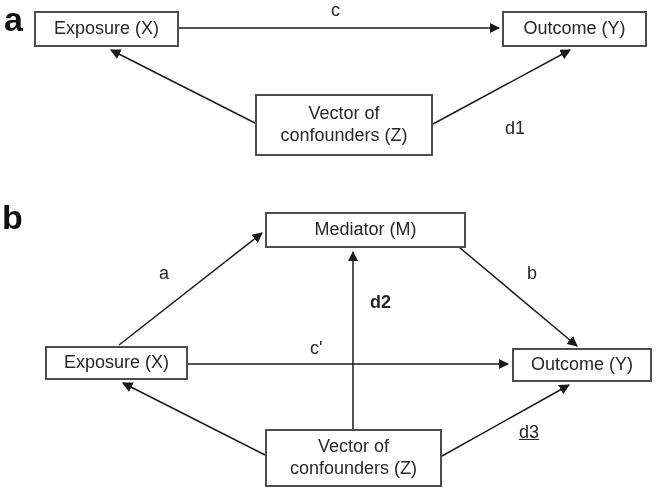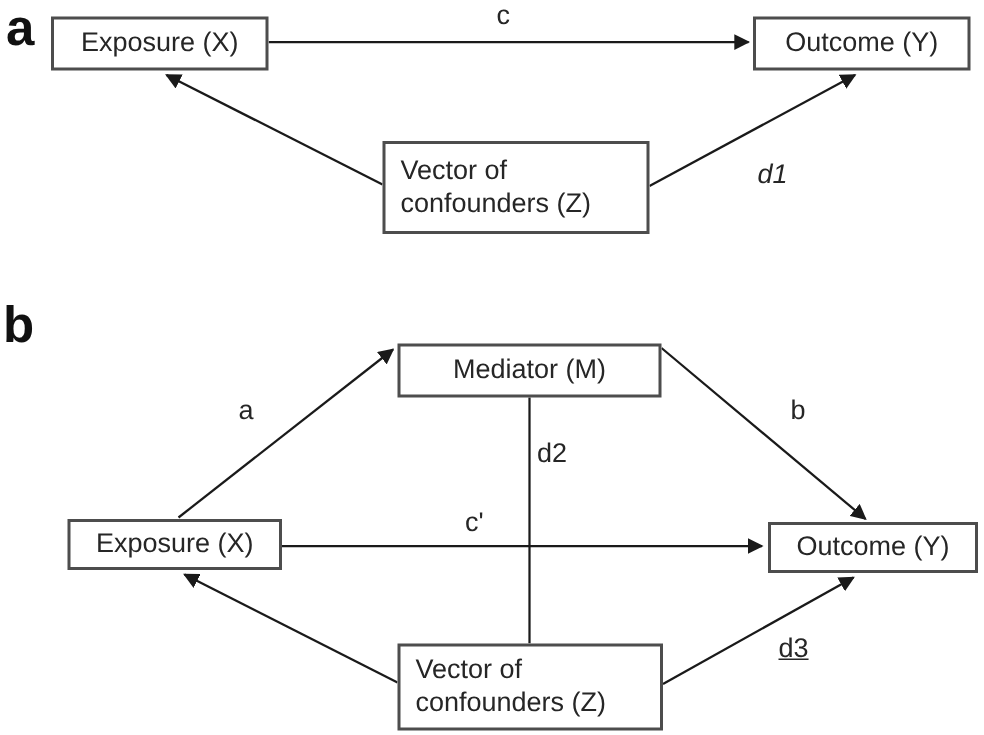--- a/index.html
+++ b/index.html
@@ -31,21 +31,21 @@
   .node {
     position: absolute;
     border: 2px solid var(--box-border);
     background: var(--box-fill);
     color: var(--text);
     font-size: 18px;
     line-height: 1.22;
     display: flex;
     align-items: center;
     justify-content: center;
-    text-align: left;
+    text-align: center;
   }
   .panel-label {
     position: absolute;
     font-size: 34px;
     font-weight: bold;
     color: #111111;
     line-height: 1;
   }
   .edge-label {
     position: absolute;
@@ -79,28 +79,28 @@
     <line x1="442" y1="456" x2="569" y2="385" marker-end="url(#ah)"></line>
   </svg>
 
   <div class="panel-label" style="left:4px; top:2px;">a</div>
 
   <div class="node" style="left:34px; top:11px; width:145px; height:36px;">Exposure (X)</div>
   <div class="node" style="left:502px; top:11px; width:145px; height:36px;">Outcome (Y)</div>
   <div class="node" style="left:255px; top:94px; width:178px; height:62px; padding:2px 10px;">Vector of confounders (Z)</div>
 
   <div class="edge-label" style="left:331px; top:1px;">c</div>
-  <div class="edge-label" style="left:505px; top:107px;font-style:italic;">d1</div>
+  <div class="edge-label" style="left:505px; top:119px;">d1</div>
 
   <div class="panel-label" style="left:2px; top:200px;">b</div>
 
-  <div class="node" style="left:265px; top:229px; width:176px; height:36px;">Mediator (M)</div>
+  <div class="node" style="left:265px; top:212px; width:201px; height:36px;">Mediator (M)</div>
   <div class="node" style="left:45px; top:346px; width:143px; height:34px;">Exposure (X)</div>
   <div class="node" style="left:512px; top:348px; width:140px; height:34px;">Outcome (Y)</div>
   <div class="node" style="left:265px; top:429px; width:177px; height:58px; padding:2px 10px;">Vector of confounders (Z)</div>
 
   <div class="edge-label" style="left:159px; top:264px;">a</div>
   <div class="edge-label" style="left:527px; top:264px;">b</div>
   <div class="edge-label" style="left:310px; top:339px;">c'</div>
-  <div class="edge-label" style="left:358px; top:293px;">d2</div>
+  <div class="edge-label" style="left:370px; top:293px;font-weight:bold;">d2</div>
   <div class="edge-label" style="left:519px; top:423px;text-decoration:underline;">d3</div>
 
 </div>
 
 </body></html>

